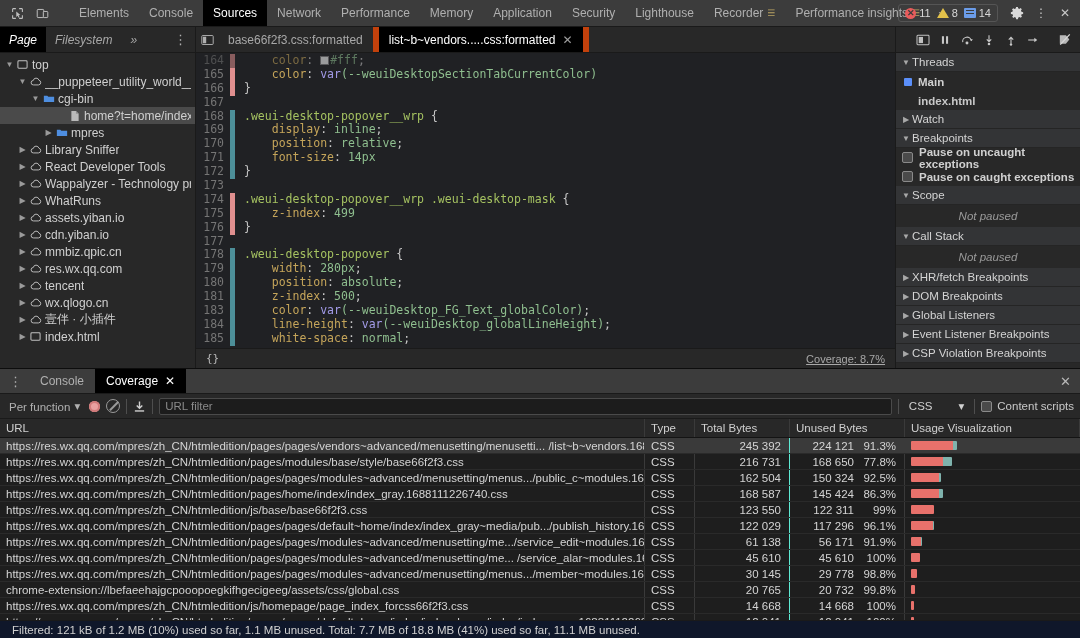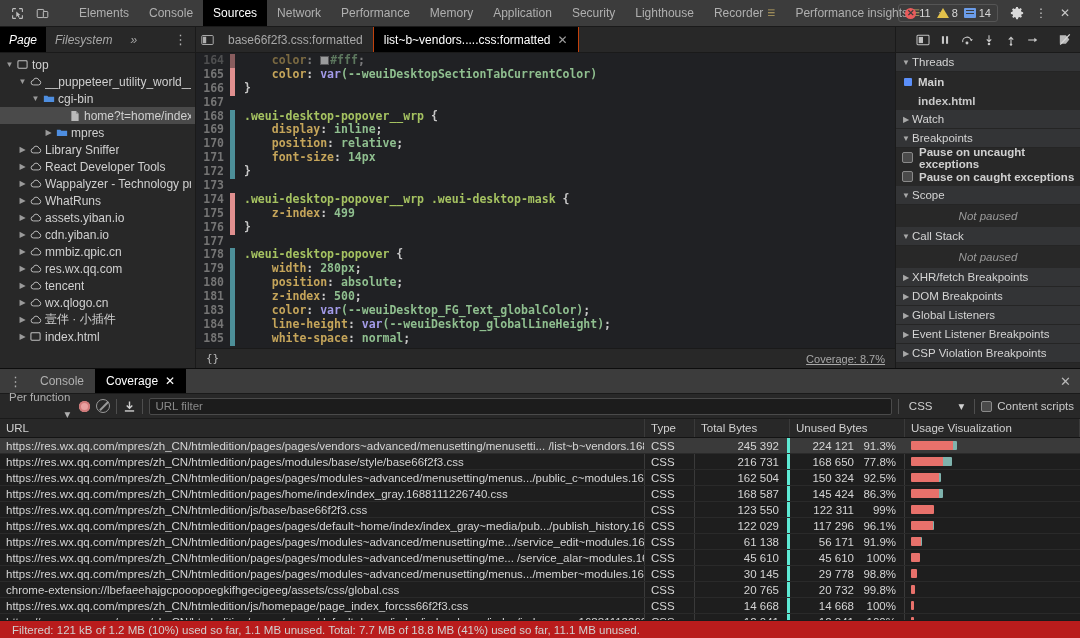--- a/index.html
+++ b/index.html
@@ -55,21 +55,21 @@
   }
   .nav-tab.active { background: #000; color: #fff; }
   .kebab { margin-left: auto; padding: 0 8px; color: #b0b0b0; cursor: pointer; letter-spacing: 0; font-size: 13px; }
   .editor-tabs-head { flex: 1; display: flex; align-items: stretch; min-width: 0; }
   .panel-toggle {
     width: 22px; display: flex; align-items: center; justify-content: center;
     color: #b0b0b0; cursor: pointer; flex: none;
   }
   .ed-tab {
     padding: 0 10px; display: flex; align-items: center; gap: 7px; font-size: 12px;
-    color: #a8a8a8; white-space: nowrap; cursor: pointer; border-right: 1px solid #c2410c;
+    color: #a8a8a8; white-space: nowrap; cursor: pointer; border-right: 6px solid #c2410c;
   }
   .ed-tab.active { background: #000; color: #fff; }
   .ed-tab .x { color: #a0a0a0; font-size: 12px; }
   .dbg-head { width: 185px; display: flex; align-items: center; justify-content: flex-end; gap: 1px; padding-right: 5px; flex: none; border-left: 1px solid #1a1a1a; }
   .dbg-btn { width: 21px; height: 21px; display: flex; align-items: center; justify-content: center; cursor: pointer; border-radius: 2px; }
 
   
   .mainrow { flex: 1; display: flex; min-height: 0; }
 
   
@@ -84,21 +84,21 @@
   .fnode.sel { background: #4a4a4a; }
   .arrow { width: 11px; flex: none; text-align: center; font-size: 8px; color: #9a9a9a; }
   .arrow.none { visibility: hidden; }
   .ficon { width: 15px; flex: none; display: flex; align-items: center; justify-content: center; margin-right: 2px; }
   .flabel { overflow: hidden; text-overflow: clip; }
 
   
   .editor { flex: 1; background: #202124; min-width: 0; position: relative; display: flex; flex-direction: column; }
   .code {
     flex: 1; overflow: hidden; font-family: "DejaVu Sans Mono", monospace;
-    font-size: 11.5px; line-height: 13.9px; padding-top: 1px; font-weight: bold;
+    font-size: 11.5px; line-height: 13.9px; padding-top: 1px;
   }
   .cline { display: flex; height: 13.9px; white-space: pre; }
   .gut {
     width: 34px; flex: none; text-align: right; padding-right: 6px;
     color: #757575; background: #202124; user-select: none;
   }
   .cvr { width: 5px; flex: none; margin-right: 9px; }
   .cvr.red { background: #e08f8f; }
   .cvr.blue { background: #4d8f99; }
   .cvr.none { background: transparent; }
@@ -135,21 +135,21 @@
 
   
   .drawer { height: 270px; background: #282828; border-top: 1px solid #0d0d0d; display: flex; flex-direction: column; flex: none; }
   .drawer-tabs { height: 25px; display: flex; align-items: stretch; background: #3c3c3c; border-bottom: 1px solid #1a1a1a; flex: none; }
   .dk { padding: 0 7px 0 9px; display: flex; align-items: center; color: #b0b0b0; cursor: pointer; font-size: 13px; }
   .dtab { padding: 0 11px; display: flex; align-items: center; gap: 7px; font-size: 12px; color: #b0b0b0; cursor: pointer; }
   .dtab.active { background: #000; color: #fff; }
   .drawer-close { margin-left: auto; display: flex; align-items: center; padding: 0 9px; color: #b8b8b8; cursor: pointer; font-size: 13px; }
 
   .cov-toolbar { height: 25px; background: #282828; display: flex; align-items: center; gap: 6px; padding: 0 6px; border-bottom: 1px solid #1a1a1a; flex: none; }
-  .cov-sel { display: flex; align-items: flex-end; gap: 4px; color: #b0b0b0; font-size: 11.5px; cursor: pointer; padding: 2px 3px; flex-direction: column; }
+  .cov-sel { display: flex; align-items: flex-end; gap: 4px; color: #b0b0b0; font-size: 11.5px; cursor: pointer; padding: 2px 3px; }
   .rec-dot { width: 11px; height: 11px; border-radius: 50%; background: #e8a0a0; cursor: pointer; box-shadow: inset 0 0 0 2px #d07a7a; }
   .ban { width: 14px; height: 14px; border: 1.5px solid #9a9a9a; border-radius: 50%; position: relative; cursor: pointer; }
   .ban::after { content: ""; position: absolute; left: 1px; top: 5px; width: 12px; height: 1.5px; background: #9a9a9a; transform: rotate(-45deg); }
   .vsep { width: 1px; height: 15px; background: #4e4e4e; }
   .dl-ico { cursor: pointer; display: flex; align-items: center; }
   .url-filter {
     flex: 1; height: 17px; background: #1c1c1c; border: 1px solid #4a4a4a; border-radius: 2px;
     color: #c0c0c0; font-size: 11.5px; padding: 0 5px; font-family: "Liberation Sans", sans-serif;
     min-width: 0;
   }
@@ -160,30 +160,30 @@
 
   
   .cov-table { flex: 1; overflow: hidden; background: #1e1e1e; display: flex; flex-direction: column; }
   .ct-head { height: 19px; display: flex; background: #282828; border-bottom: 1px solid #141414; font-size: 11.5px; color: #d0d0d0; flex: none; }
   .ct-head > div { display: flex; align-items: center; border-right: 1px solid #3a3a3a; padding: 0 6px; }
   .ct-body { flex: 1; overflow: hidden; }
   .ctrow { height: 16px; display: flex; font-size: 11.5px; color: #d4d4d4; border-bottom: 1px solid #2a2a2a; cursor: pointer; }
   .ctrow.sel { background: #3a3a3a; }
   .c-url { width: 645px; flex: none; display: flex; align-items: center; padding: 0 6px; white-space: nowrap; overflow: hidden; border-right: 1px solid #3a3a3a; }
   .c-type { width: 50px; flex: none; display: flex; align-items: center; padding: 0 6px; border-right: 1px solid #3a3a3a; }
-  .c-total { width: 95px; flex: none; display: flex; align-items: center; justify-content: flex-end; padding: 0 8px 0 6px; border-right: 3px solid #5eead4; }
+  .c-total { width: 95px; flex: none; display: flex; align-items: center; justify-content: flex-end; padding: 0 8px 0 6px; border-right: 1px solid #5eead4; }
   .c-unused { width: 115px; flex: none; display: flex; align-items: center; justify-content: flex-end; padding: 0 8px 0 6px; border-right: 1px solid #3a3a3a; gap: 4px; }
   .c-unused .pct { min-width: 38px; text-align: right; }
   .c-viz { flex: 1; display: flex; align-items: center; padding: 0 6px; }
   .bar { height: 9px; display: flex; border-radius: 1px; overflow: hidden; }
   .bar .used { background: #7fb3ad; }
   .bar .unused { background: #e8716b; }
 
   .statusline {
-    height: 18px; background: #b91c1c; border-top: 1px solid #1a1a1a;
+    height: 18px; background: #0f172a; border-top: 1px solid #1a1a1a;
     display: flex; align-items: center; padding-left: 12px; font-size: 11.5px; color: #d0d0d0; flex: none;
   }
 </style>
 </head>
 <body>
 
 <div id="app">
 
   <div class="topbar">
     <div class="tb-icons">

